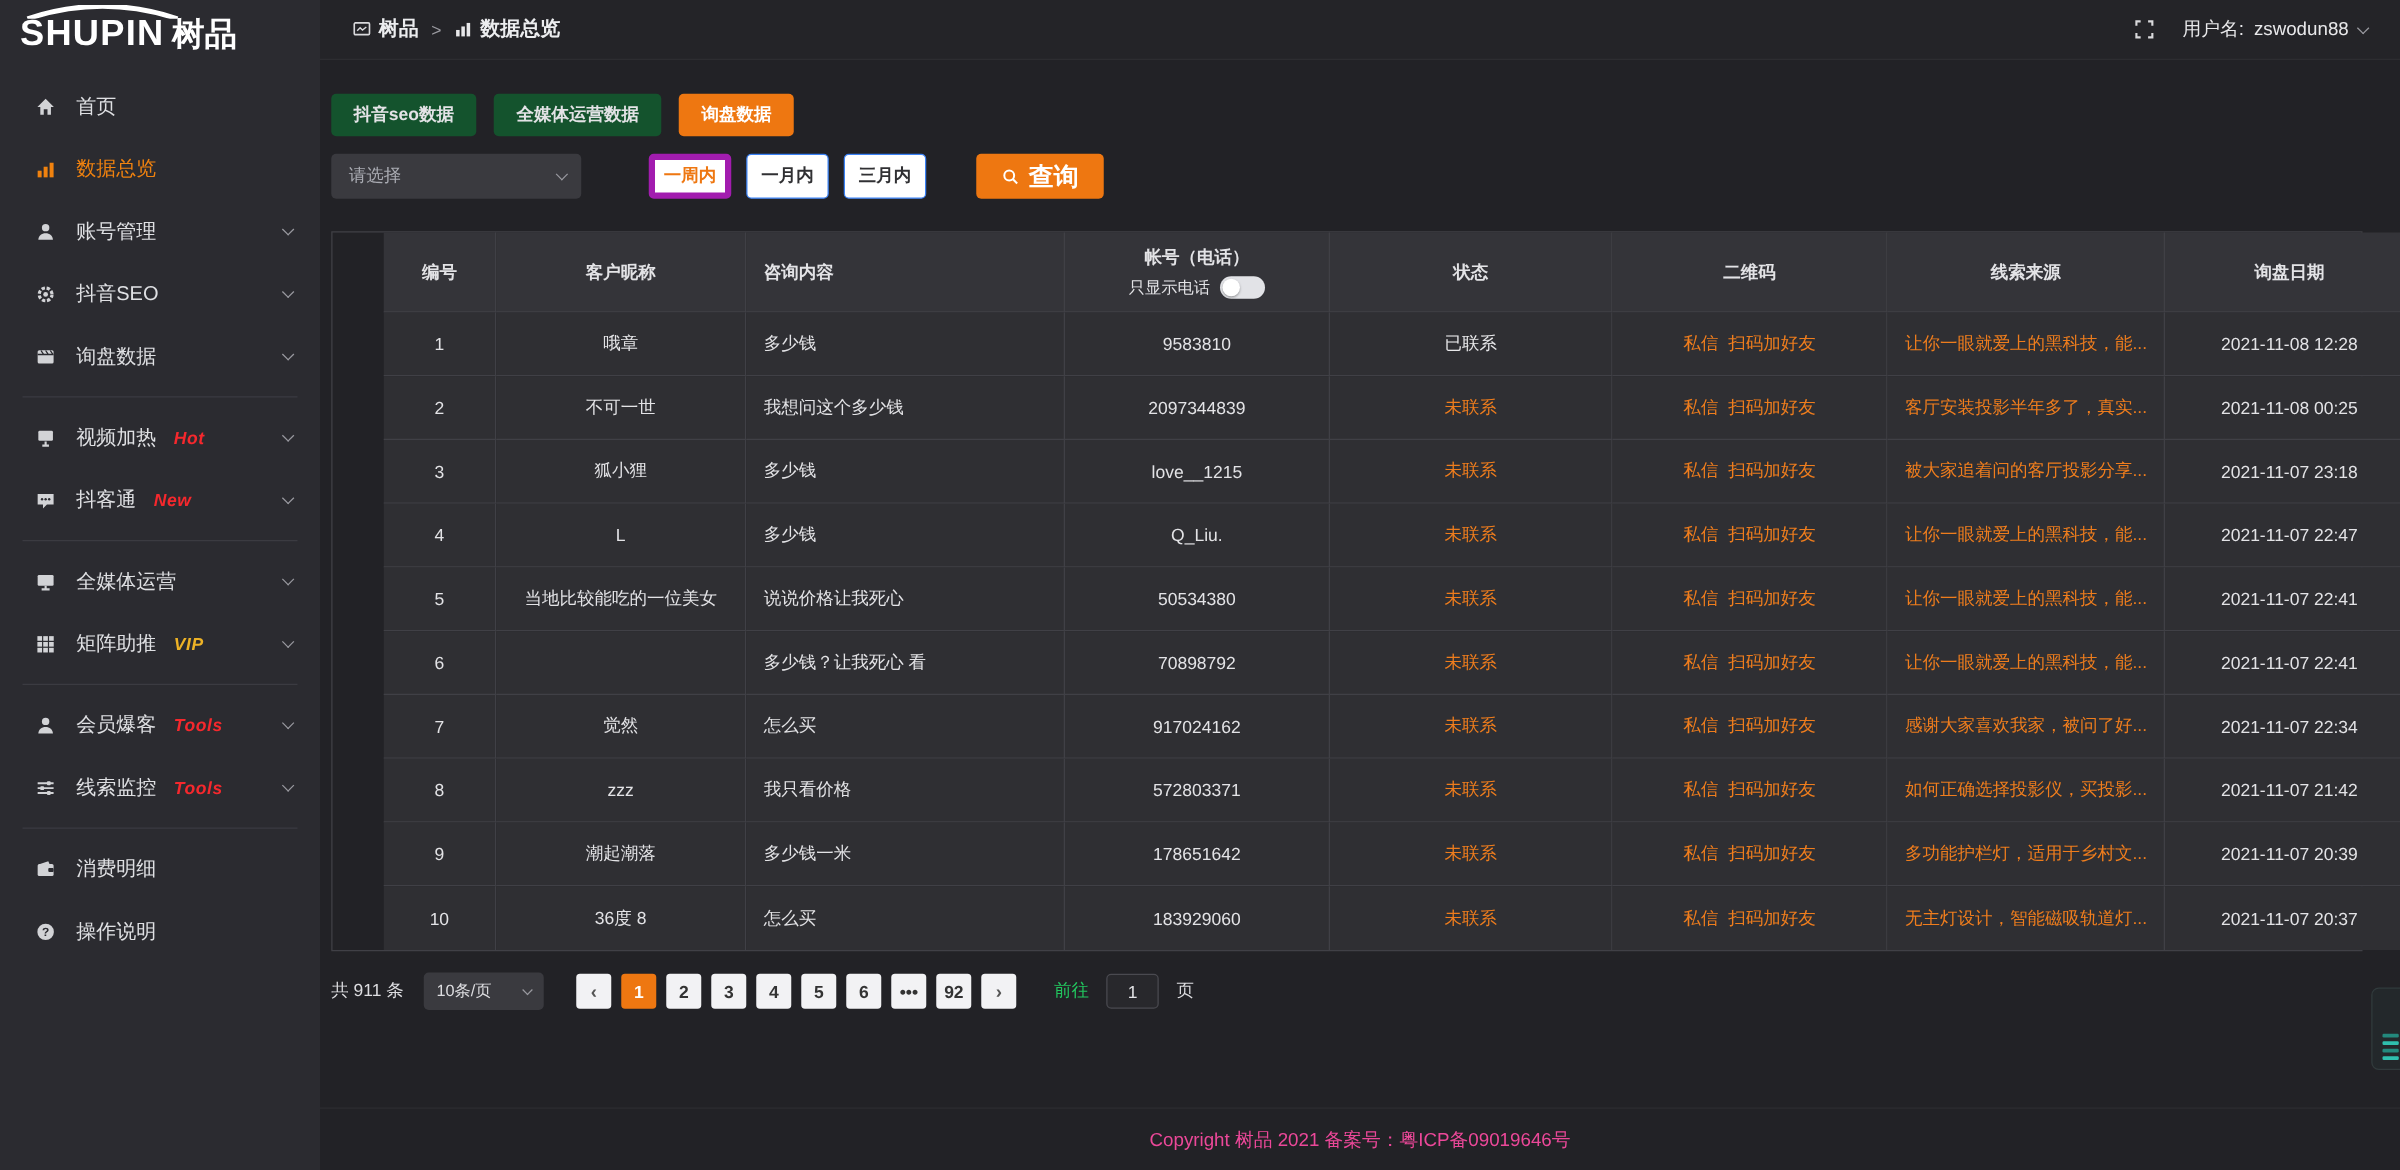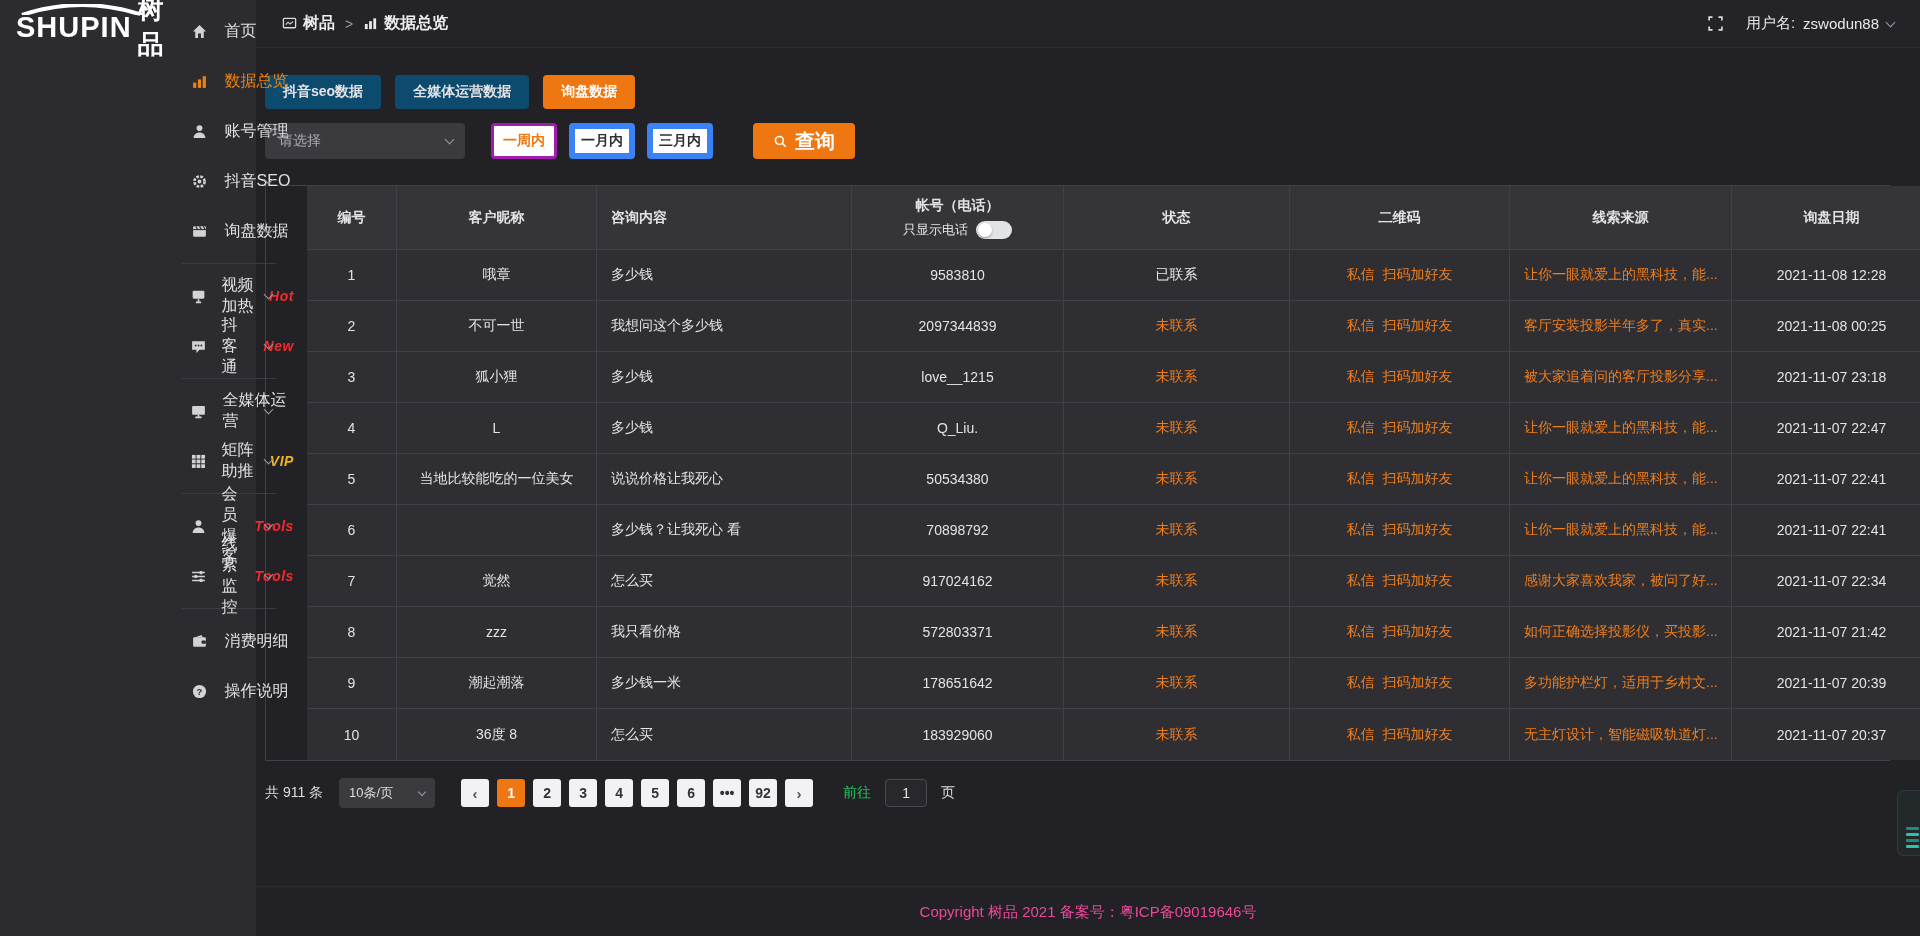--- a/index.html
+++ b/index.html
@@ -3,21 +3,21 @@
 <meta charset="utf-8">
 <title>数据总览</title>
 <style>
   * { margin:0; padding:0; box-sizing:border-box; }
   html,body { width:1920px; height:936px; overflow:hidden; }
   body { font-family:"Liberation Sans","DejaVu Sans",sans-serif; background:#222226; color:#e3e3e6; font-size:14px; }
 
   .app { display:flex; width:1920px; height:936px; position:relative; }
 
   
-  .sidebar { width:256px; min-width:256px; height:100%; background:#2b2b30; display:flex; flex-direction:row; }
+  .sidebar { width:256px; min-width:256px; height:100%; background:#2b2b30; display:flex; flex-direction:column; }
   .logo { height:54px; display:flex; align-items:center; padding-left:16px; }
   .logo-en { position:relative; font-weight:800; font-size:29px; letter-spacing:1px; color:#fff; line-height:1; }
   .logo-arc { position:absolute; top:-9px; left:2px; }
   .logo-cn { font-weight:800; font-size:26px; color:#fff; margin-left:6px; }
   .menu { flex:1; padding-top:6px; }
   .menu-item { position:relative; height:50px; display:flex; align-items:center; padding-left:26px; cursor:pointer; color:#dfe0e3; font-size:16px; }
   .menu-item .mi-icon { width:20px; display:flex; align-items:center; justify-content:center; }
   .menu-item .mi-label { margin-left:15px; }
   .menu-item.active { color:#f0820f; }
   .badge { font-style:italic; font-weight:700; font-size:14px; margin-left:14px; letter-spacing:.5px; }
@@ -34,30 +34,30 @@
   .crumb { display:flex; align-items:center; gap:6px; cursor:pointer; }
   .crumb-sep { color:#9a9aa0; font-weight:400; font-size:14px; }
   .top-right { display:flex; align-items:center; gap:22px; }
   .username { display:flex; align-items:center; gap:8px; font-size:15px; color:#e8e8ea; cursor:pointer; }
   .username .chev { margin-top:-3px; }
 
   .content { flex:1; padding:27px 30px 0 9px; }
 
   
   .tabs { display:flex; gap:14px; }
-  .tab { height:34px; padding:0 18px; background:#0c4a6e; color:#e3e3e6; border:none; border-radius:4px; font-size:14px; font-weight:700; cursor:pointer; font-family:inherit; }
+  .tab { height:34px; padding:0 18px; background:#14532d; color:#e3e3e6; border:none; border-radius:4px; font-size:14px; font-weight:700; cursor:pointer; font-family:inherit; }
   .tab.active { background:#ee7711; color:#fff; }
 
   
   .filters { display:flex; align-items:center; margin-top:14px; }
   .select { width:200px; height:36px; background:#3a3a3f; border-radius:4px; display:flex; align-items:center; justify-content:space-between; padding:0 12px 0 14px; color:#a9abb2; cursor:pointer; }
   .select .chev { margin-top:-3px; }
   .ranges { display:flex; gap:12px; margin-left:26px; }
-  .range-btn { width:66px; height:36px; background:#fff; color:#303033; border:6px solid #3b82f6; border-radius:4px; font-size:14px; font-weight:700; cursor:pointer; font-family:inherit; }
-  .range-btn.active { color:#ee7711; border:3px solid #a21caf; }
+  .range-btn { width:66px; height:36px; background:#fff; color:#303033; border:1px solid #3b82f6; border-radius:4px; font-size:14px; font-weight:700; cursor:pointer; font-family:inherit; }
+  .range-btn.active { color:#ee7711; border:5px solid #a21caf;margin-left:28px; }
   .search-btn { height:36px; padding:0 20px; margin-left:40px; background:#ee7711; color:#fff; border:none; border-radius:4px; font-size:20px; font-weight:700; cursor:pointer; display:flex; align-items:center; gap:7px; font-family:inherit; }
 
   
   .table { margin-top:26px; width:1625px; border:1px solid #404046; }
   .t-header, .t-row { display:grid; grid-template-columns:90px 200px 255px 212px 226px 220px 222px 199px;padding-left:41px; }
   .cell { border-right:1px solid #404046; border-bottom:1px solid #404046; display:flex; align-items:center; justify-content:center; padding:0 10px; white-space:nowrap; overflow:hidden; background:#2f2f33; color:#e3e3e6; }
   .t-header .cell { background:#343439; font-weight:700; height:64px; flex-direction:column; justify-content:center; gap:6px; }
   .t-row .cell { height:51px; }
   .t-row:last-child .cell { border-bottom:none; }
   .cell:last-child { border-right:none; }

